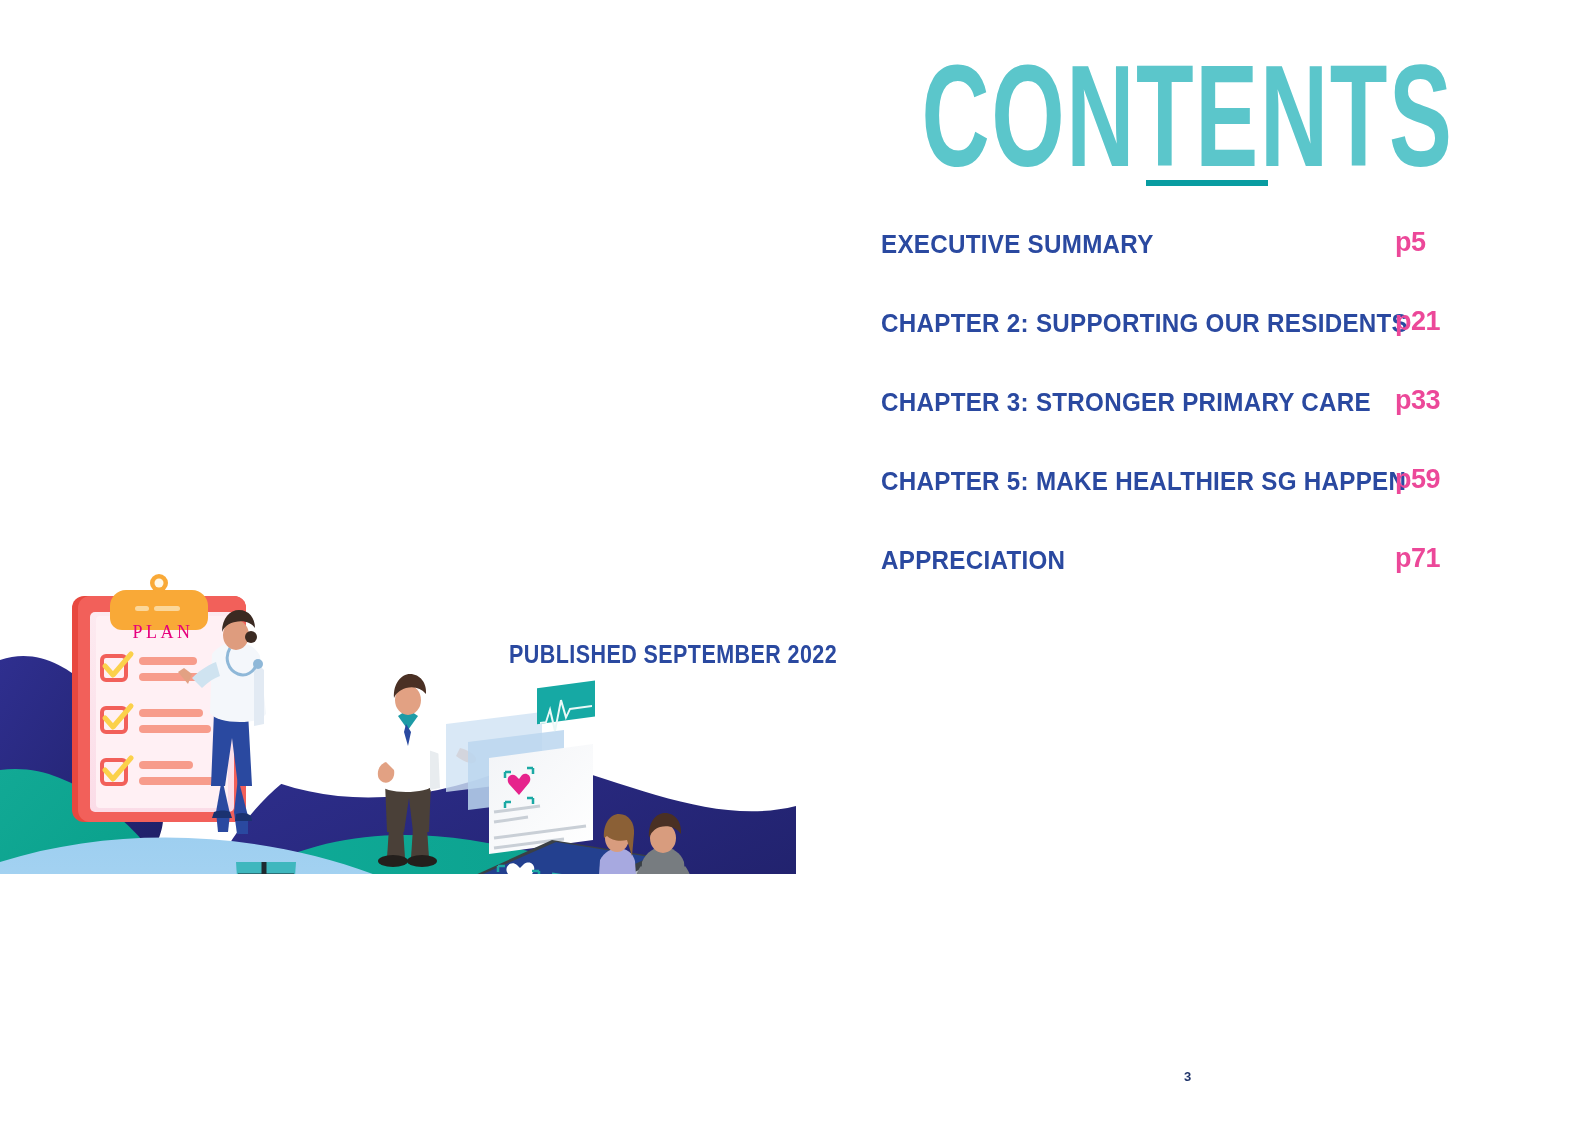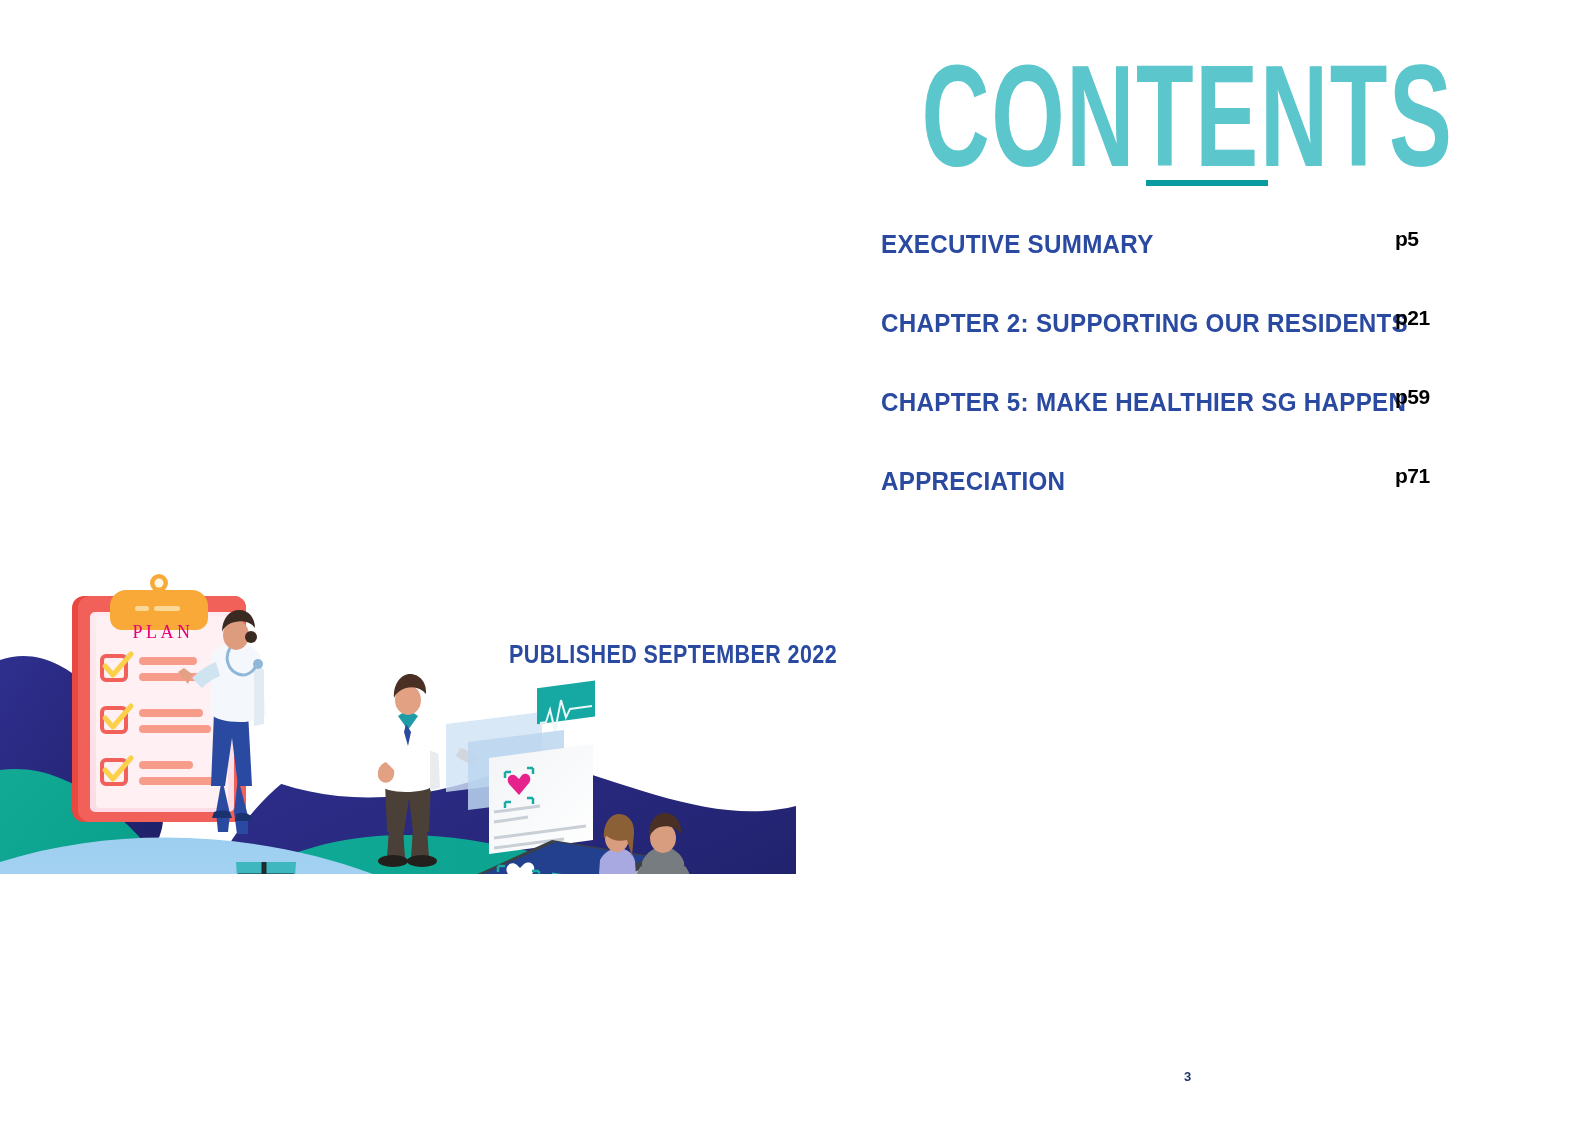--- a/index.html
+++ b/index.html
@@ -55,22 +55,22 @@
   .toc-label{
     position:absolute;left:0;top:0;
     color:#2A49A0;
     font-size:26px;font-weight:700;letter-spacing:.3px;
     font-family:"Liberation Sans Narrow","Liberation Sans",sans-serif;
     transform:scaleX(.93);transform-origin:left top;
     white-space:nowrap;
   }
   .toc-page{
     position:absolute;left:514px;top:-2px;
-    color:#000000;
-    font-size:21px;font-weight:700;letter-spacing:-.5px;
+    color:#ec4899;
+    font-size:27px;font-weight:700;letter-spacing:-.5px;
     font-family:"Liberation Sans","DejaVu Sans",sans-serif;
     white-space:nowrap;
   }
 
   #page-number{
     position:absolute;left:0;right:0;top:1069px;
     text-align:center;
     color:#21356B;
     font-size:13px;font-weight:700;
     font-family:"Liberation Sans","DejaVu Sans",sans-serif;
@@ -366,20 +366,24 @@
         <span class="toc-label">EXECUTIVE SUMMARY</span>
         <span class="toc-page">p5</span>
       </div>
 
 
       <div class="toc-row">
         <span class="toc-label">CHAPTER 2: SUPPORTING OUR RESIDENTS</span>
         <span class="toc-page">p21</span>
       </div>
 
+      <div class="toc-row">
+        <span class="toc-label">CHAPTER 3: STRONGER PRIMARY CARE</span>
+        <span class="toc-page">p33</span>
+      </div>
 
 
       <div class="toc-row">
         <span class="toc-label">CHAPTER 5: MAKE HEALTHIER SG HAPPEN</span>
         <span class="toc-page">p59</span>
       </div>
 
 
       <div class="toc-row">
         <span class="toc-label">APPRECIATION</span>

